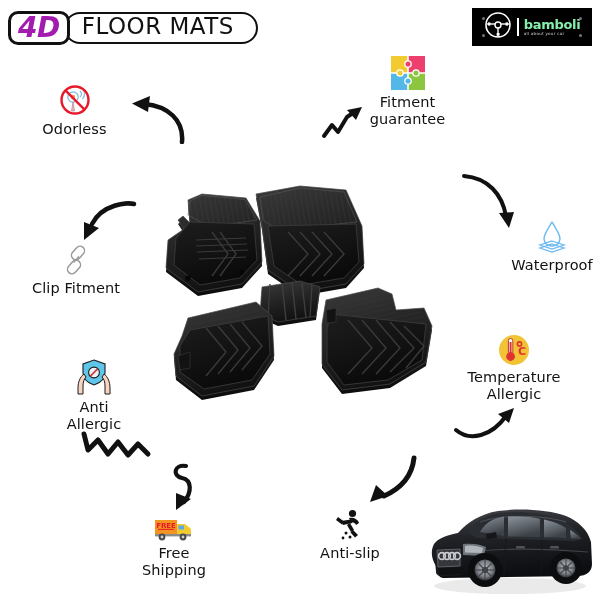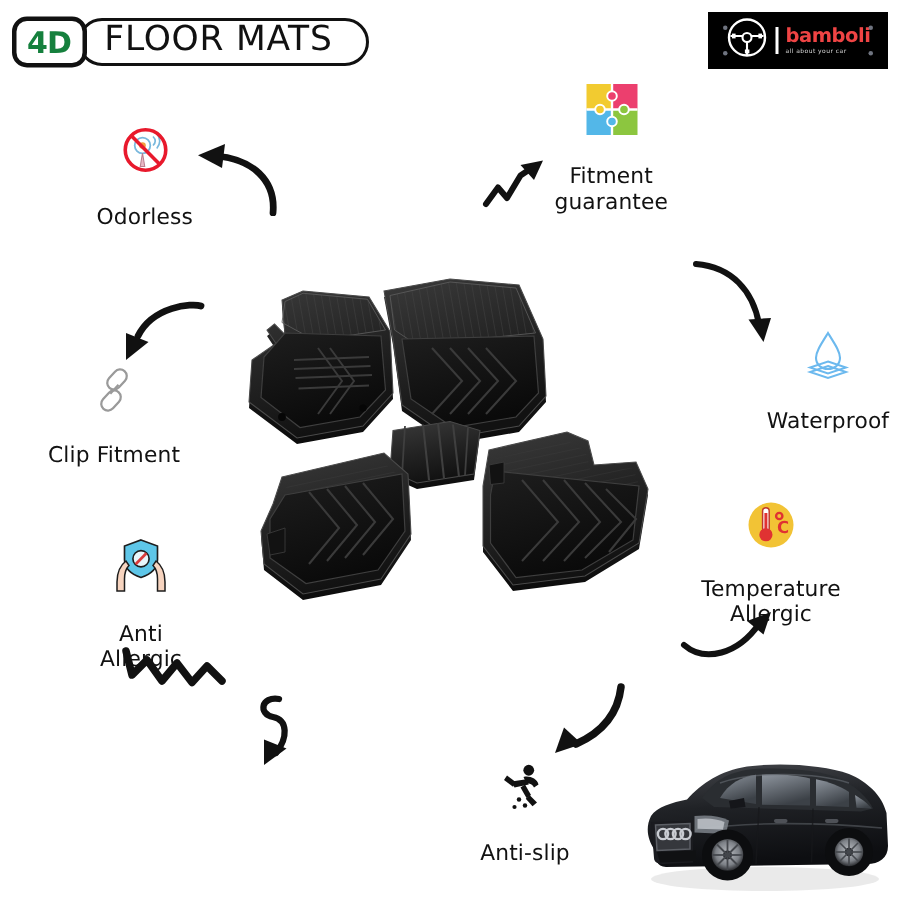--- a/index.html
+++ b/index.html
@@ -37,24 +37,25 @@
     justify-content: center;
     padding: 0 7px;
     box-sizing: border-box;
     background: #ffffff;
     position: relative;
     z-index: 2;
   }
   .pill-4d span {
     font-family: "DejaVu Sans", sans-serif;
     font-weight: bold;
-    font-size: 20px;
+    font-size: 28px;
     line-height: 24px;
-    color: #15803d;
+    color: #a21caf;
     letter-spacing: -0.5px;
+    font-style: italic;
   }
   .pill-title {
     border: 2px solid #111111;
     border-radius: 18px;
     height: 32px;
     display: flex;
     align-items: center;
     padding: 0 22px 3px 16px;
     box-sizing: border-box;
     margin-left: -6px;
@@ -93,40 +94,39 @@
     background: #6f7480;
   }
   .logo-text-wrap {
     display: flex;
     flex-direction: column;
     border-left: 2px solid #ffffff;
     padding-left: 5px;
     line-height: 1;
   }
   .logo-name {
-    color: #ef4444;
+    color: #86efac;
     font-weight: bold;
     font-size: 13px;
     letter-spacing: -0.3px;
   }
   .logo-tagline {
     color: #d9d9d9;
     font-size: 4px;
     letter-spacing: 0.3px;
     margin-top: 1px;
   }
 
   
   .feature {
     position: absolute;
     display: flex;
     flex-direction: column;
     align-items: center;
     text-align: center;
-    gap: 16px;
   }
   .feature-icon {
     display: flex;
     align-items: center;
     justify-content: center;
     margin-bottom: 3px;
   }
   .feature-label {
     font-size: 14.5px;
     color: #121212;
@@ -192,21 +192,21 @@
           <rect x="12.6" y="22" width="3" height="2.6" fill="#ffffff"></rect>
         </svg>
       </span>
       <span class="logo-text-wrap">
         <span class="logo-name">bamboli</span>
         <span class="logo-tagline">all about your car</span>
       </span>
     </div>
   </div>
 
-  <div class="feature" style="left:44px; top:82px; width:105px;text-align:center;">
+  <div class="feature" style="left:22px; top:82px; width:105px;text-align:center;">
     <span class="feature-icon">
       <svg width="36" height="36" viewBox="0 0 36 36">
         <g>
           <circle cx="16" cy="15" r="5.2" fill="none" stroke="#79b8dd" stroke-width="1.2"></circle>
           <circle cx="16" cy="15" r="2.2" fill="#f2a03d"></circle>
           <path d="M16 20 L14.5 29 L17.5 29 Z" fill="#e9b8c4" stroke="#b97f8e" stroke-width="0.7"></path>
           <path d="M23 9 q3 3 0 6" fill="none" stroke="#79b8dd" stroke-width="1.1"></path>
           <path d="M25.5 7 q4 5 0 10" fill="none" stroke="#79b8dd" stroke-width="1.1"></path>
         </g>
         <circle cx="18" cy="18" r="13.5" fill="none" stroke="#e8192c" stroke-width="2.4"></circle>
@@ -322,20 +322,38 @@
 Allergic</span>
   </div>
 
   <div class="doodle" style="left:452px; top:404px;">
     <svg width="72" height="46" viewBox="0 0 72 46">
       <path d="M4 26 C18 38 40 32 54 12" fill="none" stroke="#111" stroke-width="4" stroke-linecap="round"></path>
       <path d="M62 4 L46 10 L57 19 Z" fill="#111"></path>
     </svg>
   </div>
 
+  <div class="feature" style="left:124px; top:516px; width:100px;">
+    <span class="feature-icon">
+      <svg width="40" height="26" viewBox="0 0 40 26">
+        <rect x="1" y="4" width="22" height="14" fill="#f2941f"></rect>
+        <path d="M23 8 H31 L37 13 V18 H23 Z" fill="#f2cb30"></path>
+        <rect x="24.5" y="9.5" width="5.5" height="4" fill="#5aa9e6"></rect>
+        <rect x="1" y="18" width="36" height="2.4" fill="#8a8a8a"></rect>
+        <circle cx="8" cy="21" r="3.4" fill="#4a4a4a"></circle>
+        <circle cx="8" cy="21" r="1.4" fill="#cfcfcf"></circle>
+        <circle cx="29" cy="21" r="3.4" fill="#4a4a4a"></circle>
+        <circle cx="29" cy="21" r="1.4" fill="#cfcfcf"></circle>
+        <text x="12" y="12" font-family="DejaVu Sans, sans-serif" font-size="7" font-weight="bold" fill="#e8192c" text-anchor="middle">FREE</text>
+        <line x1="4" y1="13.4" x2="20" y2="13.4" stroke="#e8192c" stroke-width="1"></line>
+      </svg>
+    </span>
+    <span class="feature-label">Free
+Shipping</span>
+  </div>
 
   <div class="doodle" style="left:158px; top:462px;">
     <svg width="52" height="56" viewBox="0 0 52 56">
       <path d="M28 4 C16 2 14 14 24 16 C34 18 34 30 26 40" fill="none" stroke="#111" stroke-width="4.2" stroke-linecap="round"></path>
       <path d="M18 48 L18 31 L33 37 Z" fill="#111"></path>
     </svg>
   </div>
 
   <div class="feature" style="left:300px; top:508px; width:100px;text-align:right;">
     <span class="feature-icon">

